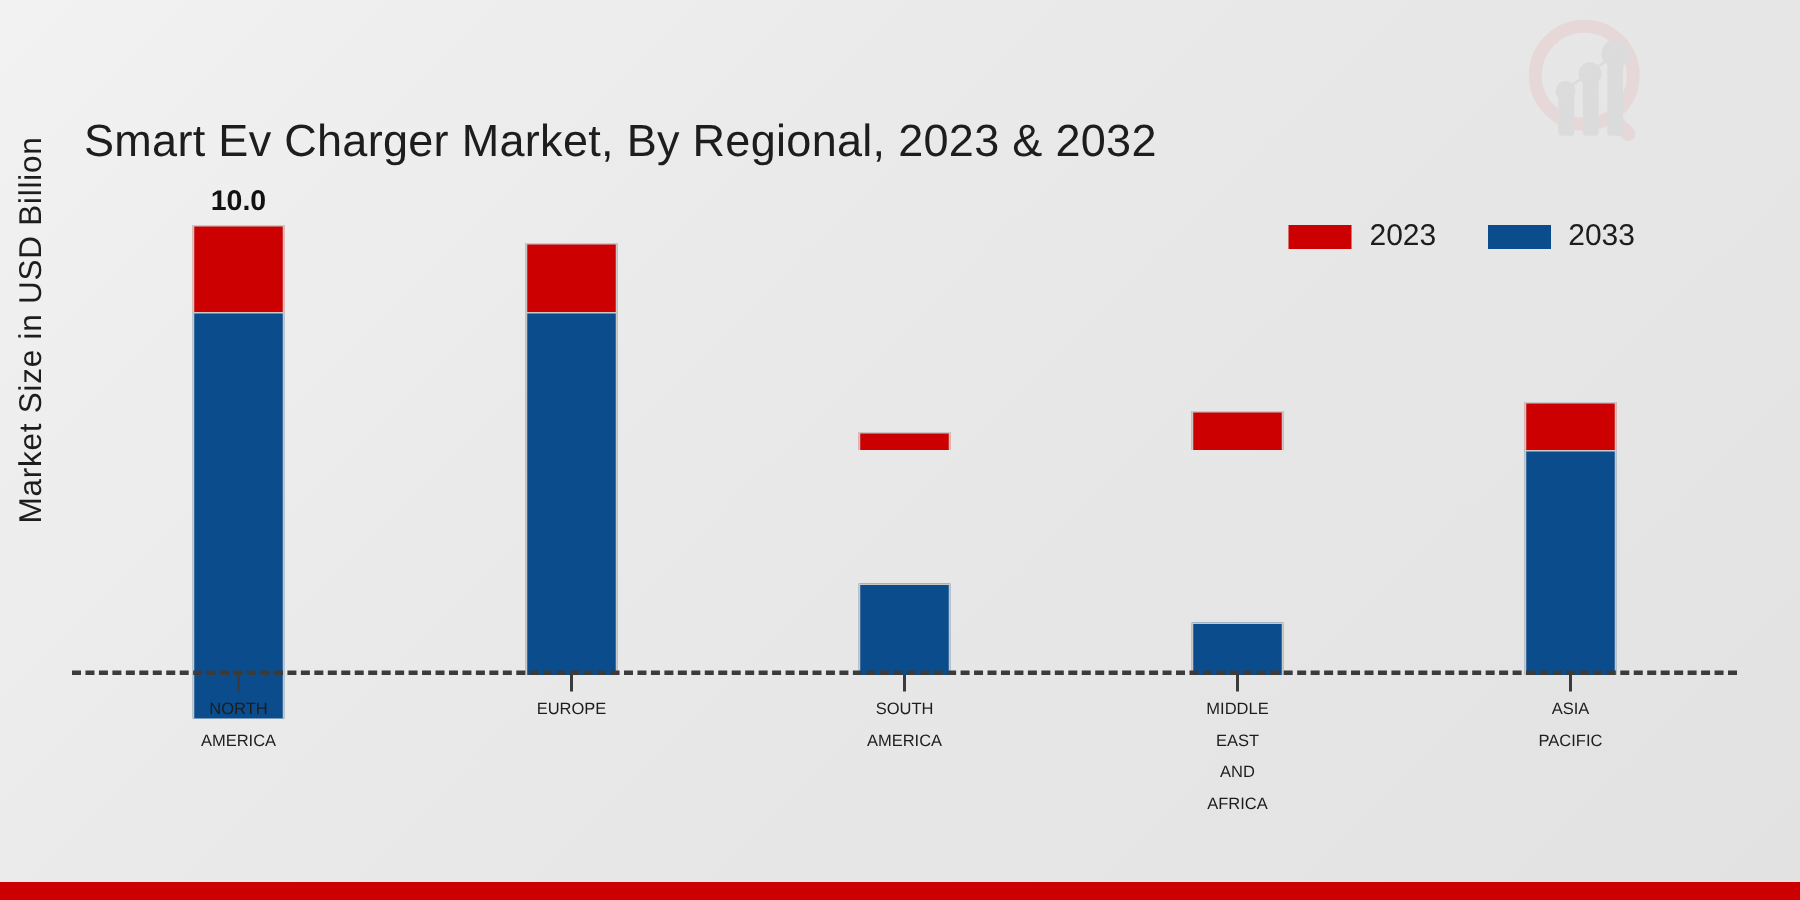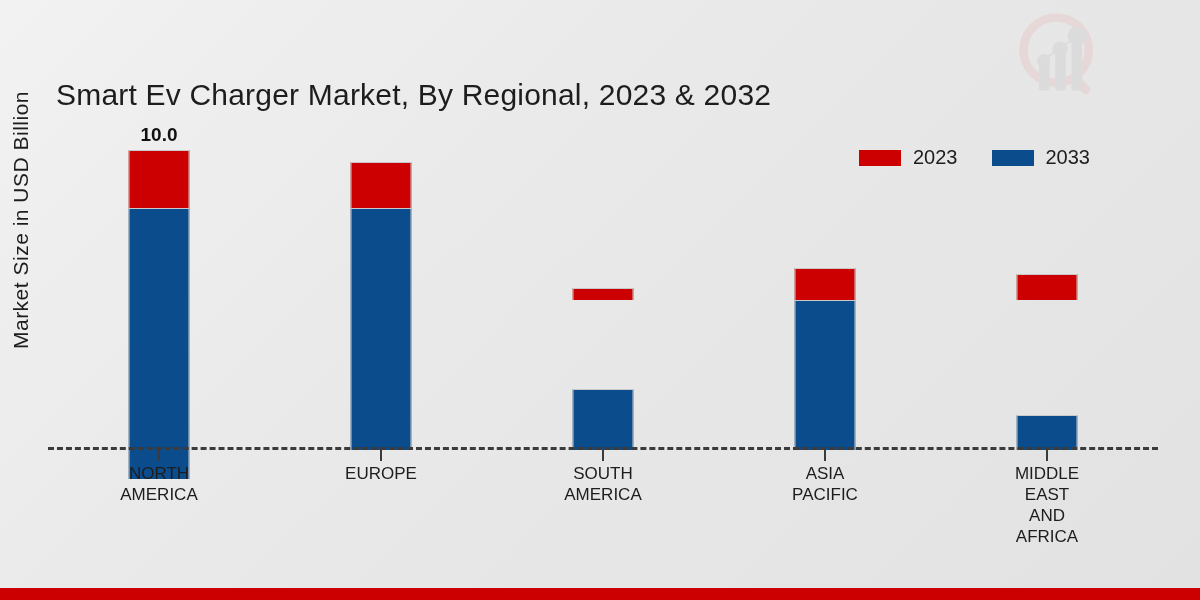--- a/index.html
+++ b/index.html
@@ -171,21 +171,21 @@
     background: #3b3b3b;
     transform: translateX(-50%);
   }
   .cat-label {
     position: absolute;
     left: 50%;
     top: 100%;
     margin-top: 13px;
     transform: translateX(-50%);
     text-align: center;
-    font-size: 17px;
+    font-size: 11px;
     line-height: 21px;
     color: #1d1d1d;
     white-space: pre-line;
   }
 
   
   .footer-band {
     position: absolute;
     left: 0;
     bottom: 0;
@@ -266,43 +266,43 @@
               <div class="bar b2032" title="2032: 10.5" style="height: 60.5769px; background: rgb(11, 76, 140);"></div>
             </div>
           </div>
           <div class="tick"></div>
           <div class="cat-label">SOUTH
 AMERICA</div>
         </div>
         <div class="group">
           <div class="bars">
             <div class="bar-wrap">
-              <div class="bar b2023" title="2023: 5.5" style="height: 31.7308px; background: rgb(204, 0, 0);"></div>
-            </div>
-            <div class="bar-wrap">
-              <div class="bar b2032" title="2032: 26" style="height: 150px; background: rgb(11, 76, 140);"></div>
-            </div>
-          </div>
-          <div class="tick"></div>
-          <div class="cat-label">ASIA
-PACIFIC</div>
-        </div>
-        <div class="group">
-          <div class="bars">
-            <div class="bar-wrap">
               <div class="bar b2023" title="2023: 4.5" style="height: 25.9615px; background: rgb(204, 0, 0);"></div>
             </div>
             <div class="bar-wrap">
               <div class="bar b2032" title="2032: 6" style="height: 34.6154px; background: rgb(11, 76, 140);"></div>
             </div>
           </div>
           <div class="tick"></div>
           <div class="cat-label">MIDDLE
 EAST
 AND
 AFRICA</div>
         </div>
+        <div class="group">
+          <div class="bars">
+            <div class="bar-wrap">
+              <div class="bar b2023" title="2023: 5.5" style="height: 31.7308px; background: rgb(204, 0, 0);"></div>
+            </div>
+            <div class="bar-wrap">
+              <div class="bar b2032" title="2032: 26" style="height: 150px; background: rgb(11, 76, 140);"></div>
+            </div>
+          </div>
+          <div class="tick"></div>
+          <div class="cat-label">ASIA
+PACIFIC</div>
+        </div>
       </div>
     <div class="baseline"></div>
   </div>
 
   <div class="footer-band"></div>
 </div>
 
 </body></html>

